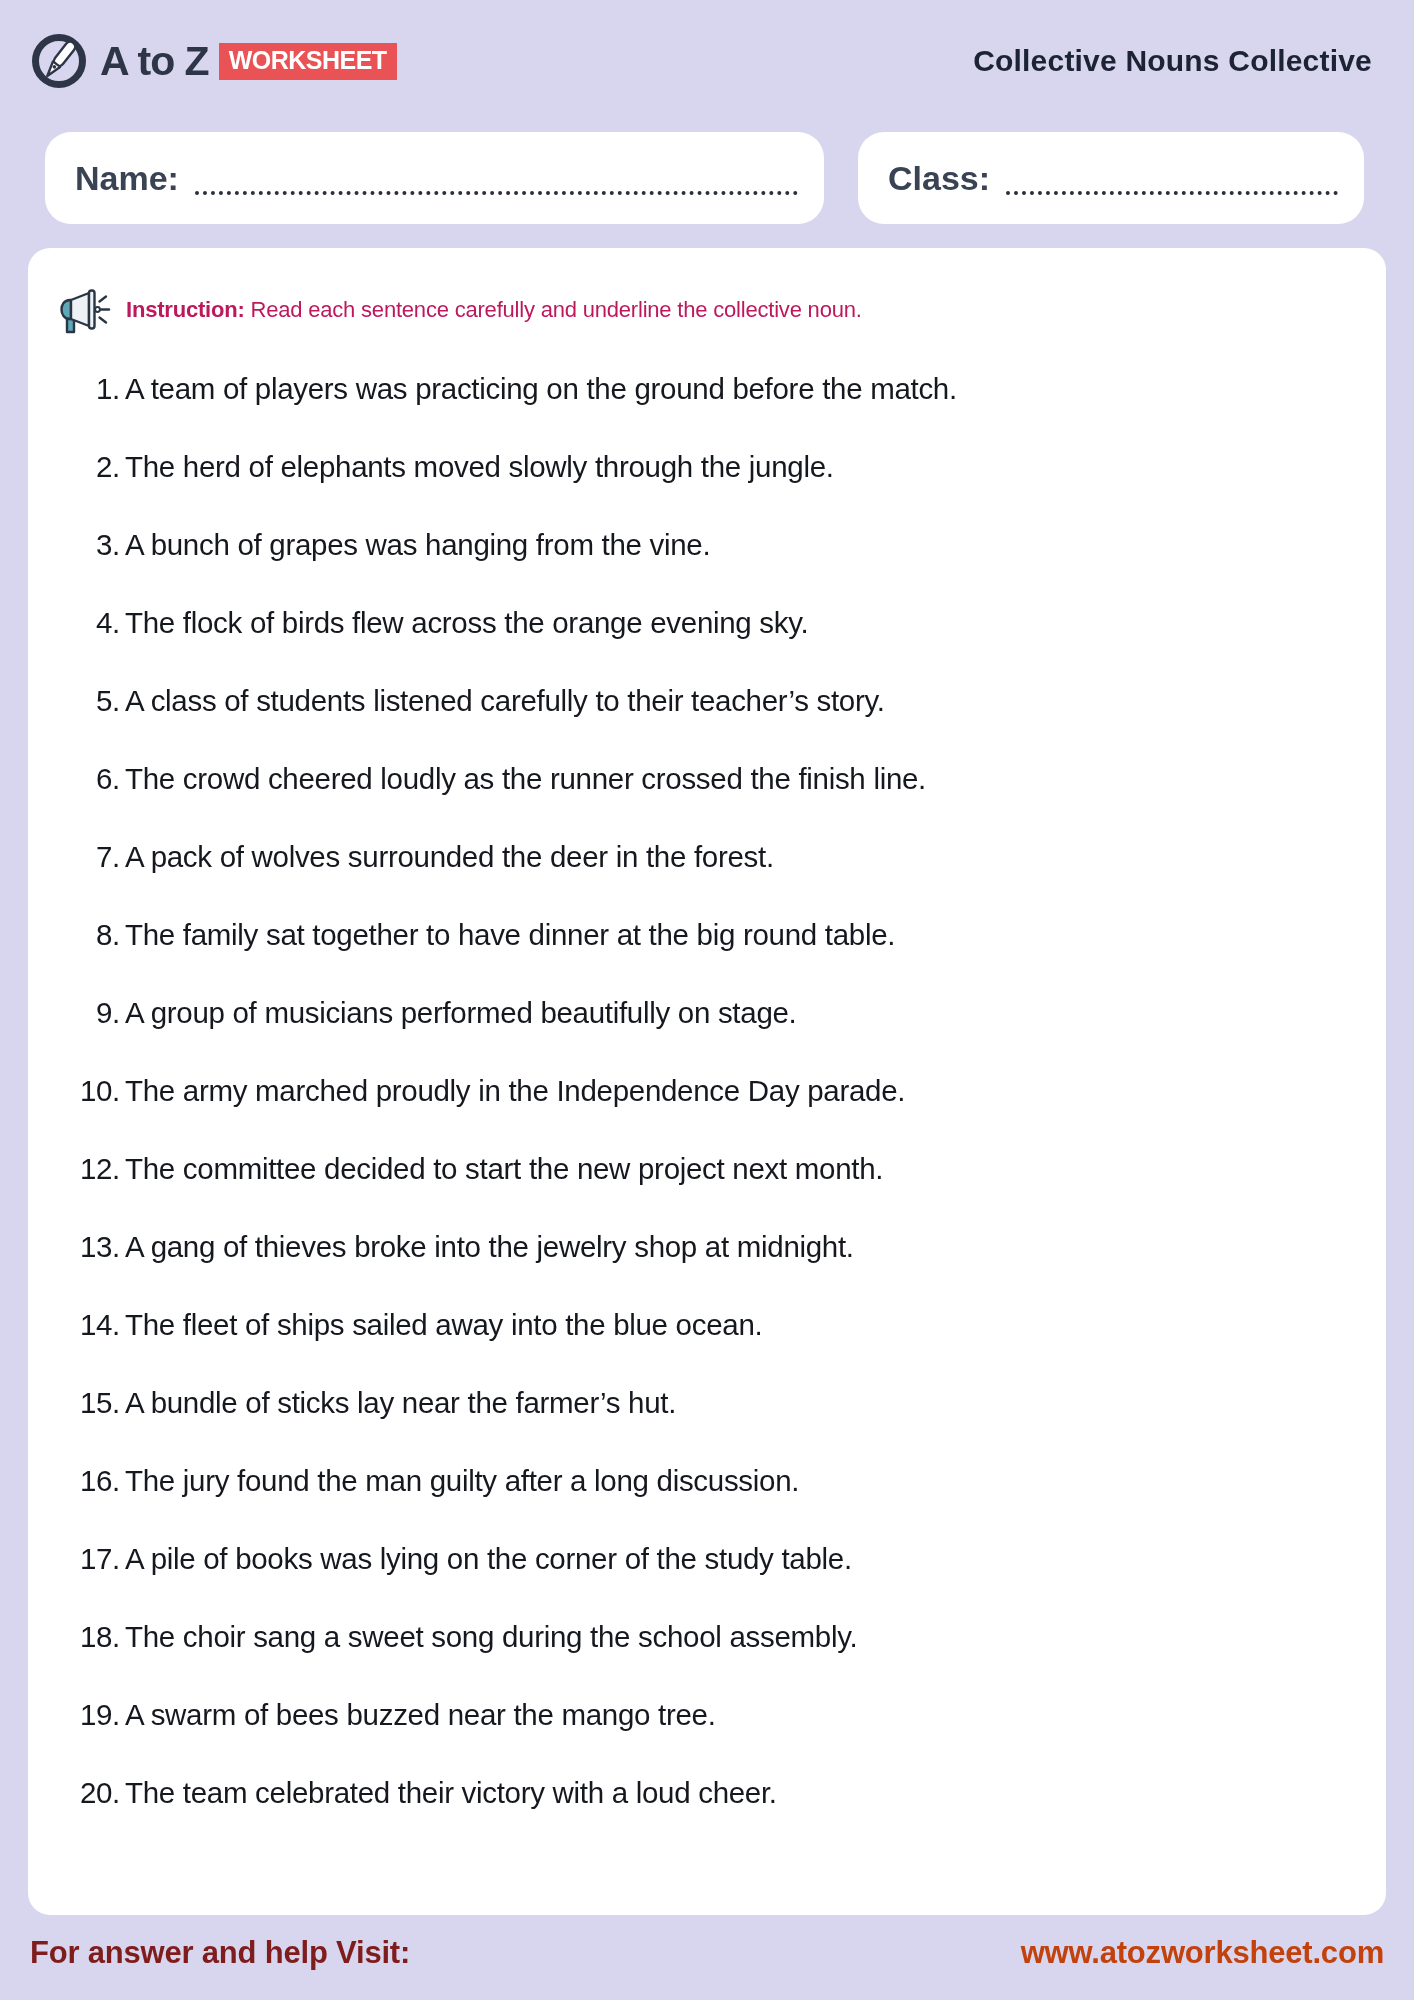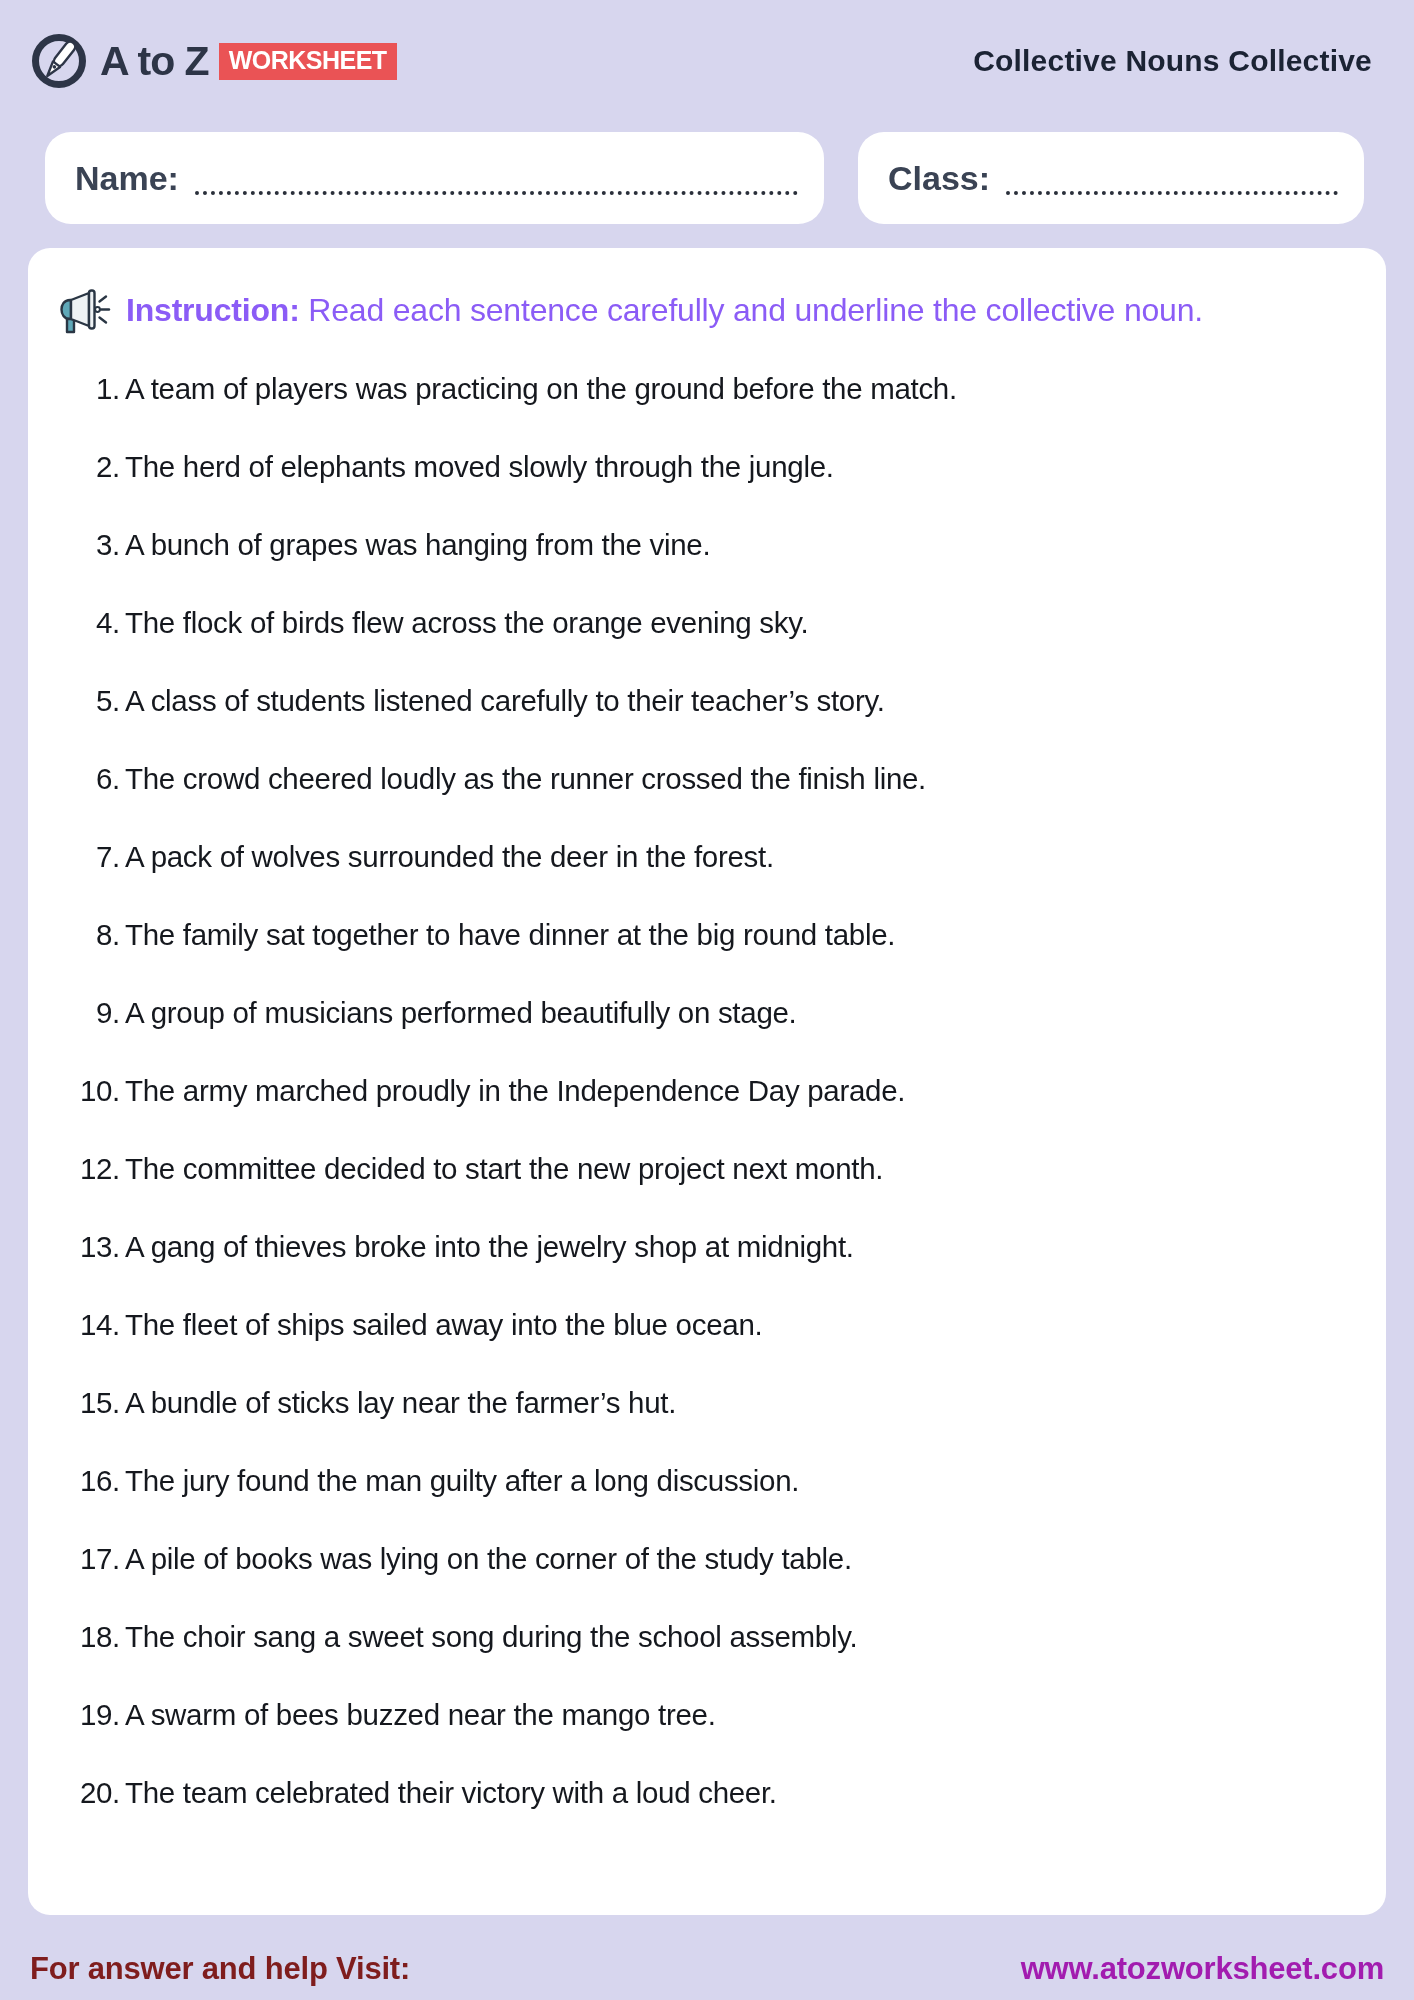--- a/index.html
+++ b/index.html
@@ -44,39 +44,39 @@
   }
 
   
   .card {
     background: #ffffff; border-radius: 22px;
     margin: 24px 28px 0; height: 1667px;
     padding: 34px 30px 0 30px;
   }
   .instruction { display: flex; align-items: center; gap: 14px; height: 56px; }
   .megaphone { width: 54px; height: 54px; flex: 0 0 auto; }
-  .instruction-text { font-size: 32px; color: #8b5cf6; letter-spacing: -0.2px; white-space: nowrap; }
+  .instruction-text { font-size: 22px; color: #be185d; letter-spacing: -0.2px; white-space: nowrap; }
   .instruction-text b { font-weight: 700; }
 
   .sentences { list-style: none; margin-top: 28px; }
   .sentence {
     display: flex; align-items: baseline;
     font-size: 29.5px; line-height: 45px; letter-spacing: -0.3px;
     margin-bottom: 33px; color: #15181e; white-space: nowrap;
   }
   .sentence-number { min-width: 62px; text-align: right; flex: 0 0 auto; }
   .sentence-text { margin-left: 5px; }
 
   
   .footer {
     display: flex; justify-content: space-between; align-items: baseline;
     margin: 20px 30px 0;
   }
   .footer-left  { font-size: 31px; font-weight: 700; color: #7f1d1d; letter-spacing: -0.2px; }
-  .footer-site  { font-size: 31px; font-weight: 700; color: #a21caf; letter-spacing: -0.2px; margin-top: 16px; }
+  .footer-site  { font-size: 31px; font-weight: 700; color: #c2410c; letter-spacing: -0.2px; }
 </style>
 </head>
 <body>
 
 <div class="header">
   <div class="brand">
     <svg class="brand-icon" viewBox="0 0 58 58">
       <circle cx="29" cy="29" r="23.5" fill="none" stroke="#2d3547" stroke-width="7"></circle>
       <g transform="rotate(38 29 29)">
         <rect x="24" y="6" width="10" height="28" rx="5" fill="#ffffff" stroke="#2d3547" stroke-width="2.4"></rect>

